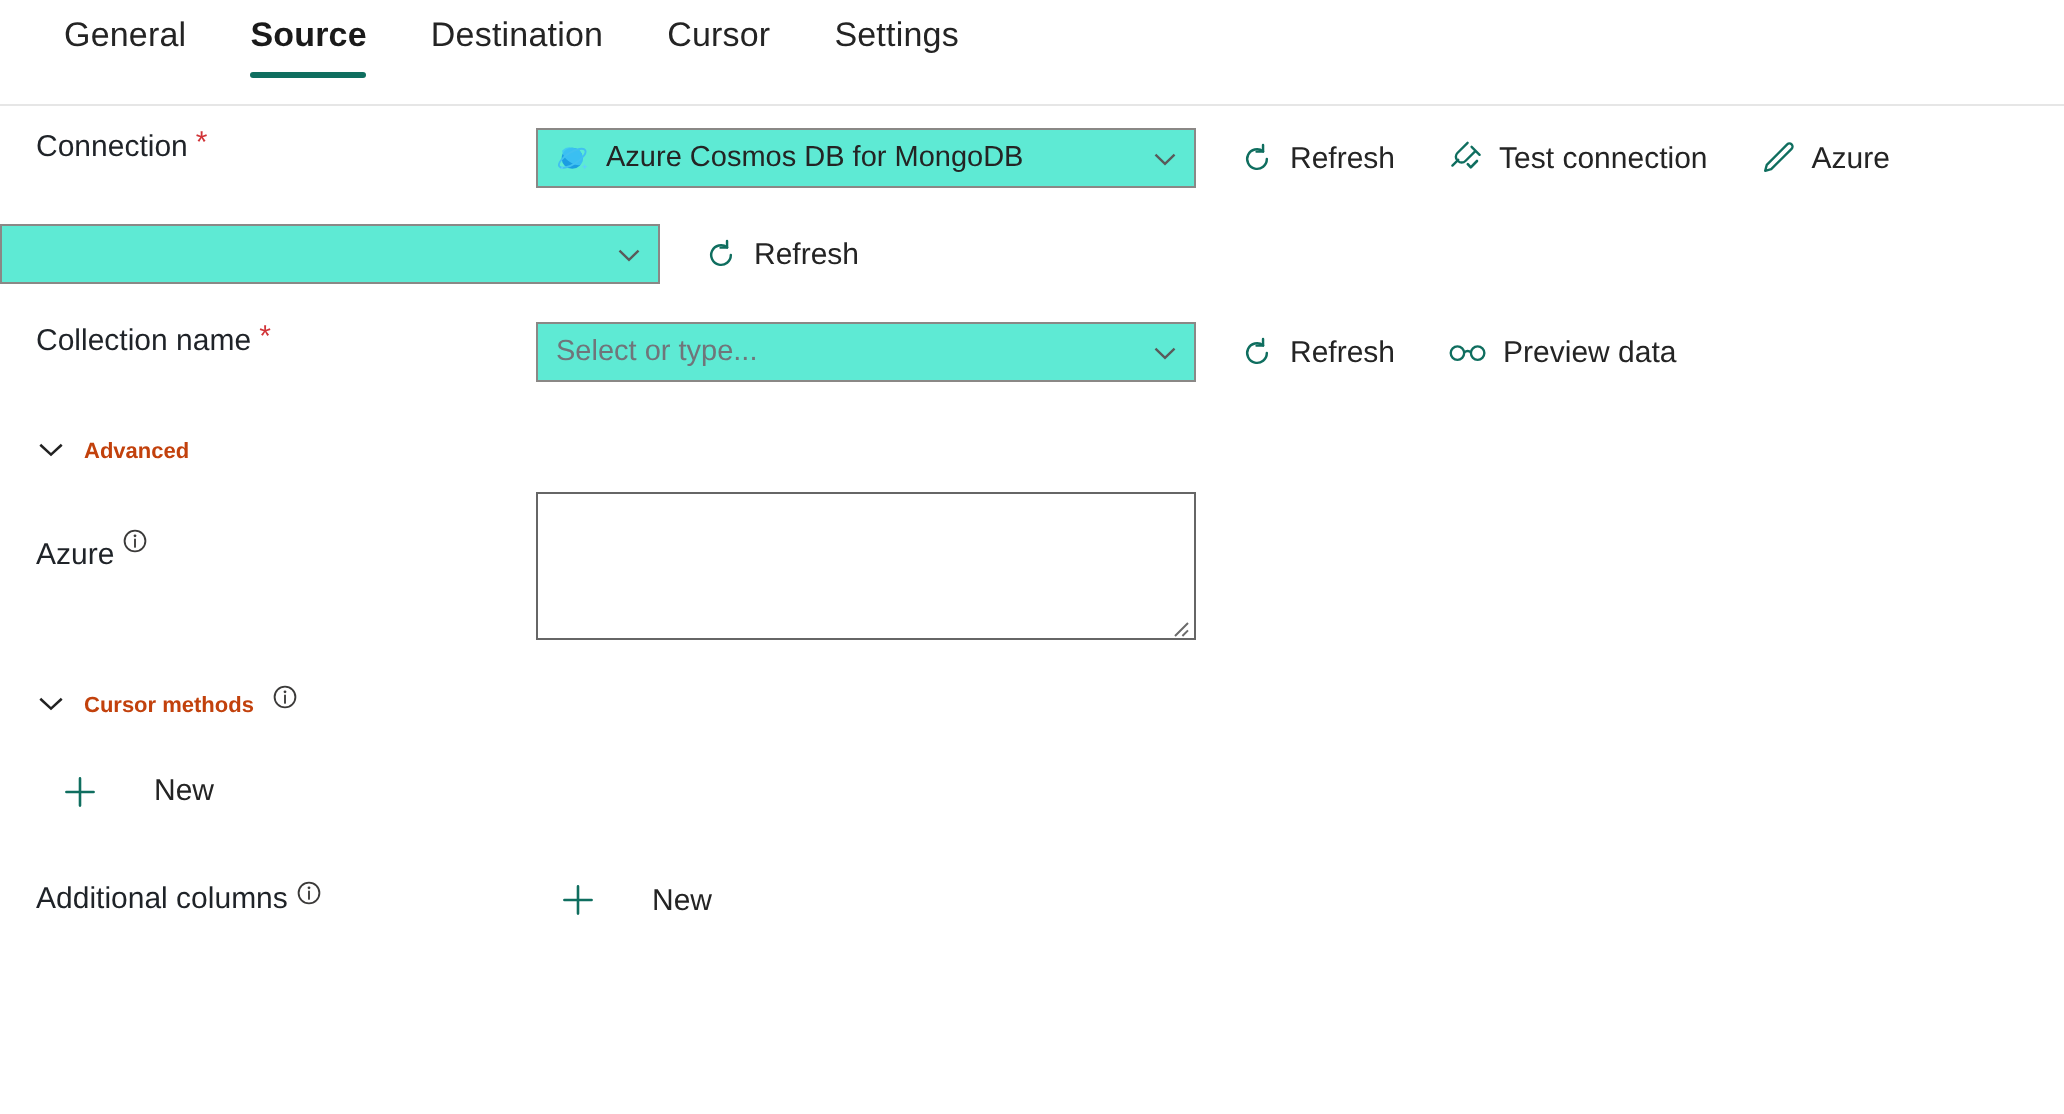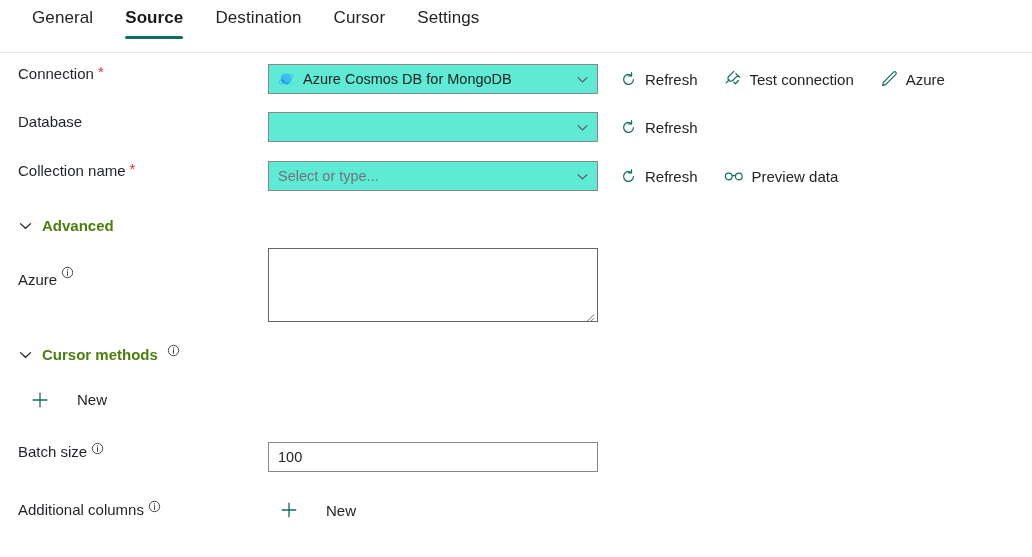--- a/index.html
+++ b/index.html
@@ -175,26 +175,26 @@
     font-size: 15px;
     color: #242424;
     cursor: pointer;
     white-space: nowrap;
   }
   .cmd .ic { display: flex; align-items: center; color: #0f6e5f; }
 
   
   .section {
     display: flex;
-    align-items: center;
+    align-items: flex-end;
     gap: 9px;
     padding-left: 18px;
-    font-size: 15px;
+    font-size: 11px;
     font-weight: bold;
-    color: #4d7c0f;
+    color: #c2410c;
     cursor: pointer;
     white-space: nowrap;
   }
   .section .chevbox { display: flex; align-items: center; color: #333; }
 
   .newbtn {
     display: flex;
     align-items: center;
     gap: 27px;
     font-size: 15px;
@@ -268,23 +268,20 @@
                 <path d="M13.6 2.2a1.55 1.55 0 0 1 2.2 2.2L5.6 14.6l-3 .8.8-3z" fill="none" stroke="#0f6e5f" stroke-width="1.2" stroke-linejoin="round"></path>
               </svg>
           </span>
           <span>Azure</span>
         </div>
       </div>
     </div>
   </div>
 
   <div class="row" style="margin-top:18px;">
-    <div class="label">
-      <span>Database</span>
-    </div>
     <div class="control">
       <div class="field">
         <span class="val"></span>
         <span class="chev">
           <svg width="13" height="13" viewBox="0 0 12 12">
               <path d="M1.6 4L6 8.2 10.4 4" fill="none" stroke="#5a5a5a" stroke-width="1.1"></path>
             </svg>
         </span>
       </div>
       <div class="cmds">
@@ -392,35 +389,20 @@
         <span class="plus">
           <svg width="20" height="20" viewBox="0 0 20 20">
               <path d="M10 3.2v13.6M3.2 10h13.6" stroke="#0f6e5f" stroke-width="1.3" stroke-linecap="round"></path>
             </svg>
         </span>
         <span>New</span>
       </div>
     </div>
   </div>
 
-  <div class="row" style="margin-top:26px;">
-    <div class="label">
-      <span>Batch size</span>
-      <span class="info">
-        <svg width="13" height="13" viewBox="0 0 14 14">
-            <circle cx="7" cy="7" r="5.6" fill="none" stroke="#3b3a39" stroke-width="1"></circle>
-            <circle cx="7" cy="4.2" r=".75" fill="#3b3a39"></circle>
-            <path d="M7 6.1v4.1" stroke="#3b3a39" stroke-width="1" stroke-linecap="round"></path>
-          </svg>
-      </span>
-    </div>
-    <div class="control">
-      <div class="textinput">100</div>
-    </div>
-  </div>
 
   <div class="row" style="margin-top:28px;">
     <div class="label">
       <span>Additional columns</span>
       <span class="info">
         <svg width="13" height="13" viewBox="0 0 14 14">
             <circle cx="7" cy="7" r="5.6" fill="none" stroke="#3b3a39" stroke-width="1"></circle>
             <circle cx="7" cy="4.2" r=".75" fill="#3b3a39"></circle>
             <path d="M7 6.1v4.1" stroke="#3b3a39" stroke-width="1" stroke-linecap="round"></path>
           </svg>

